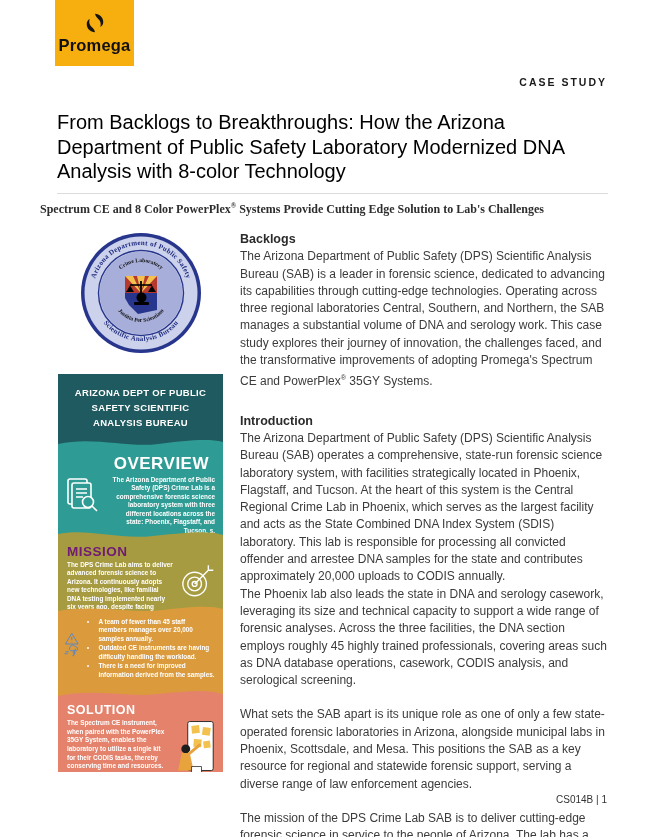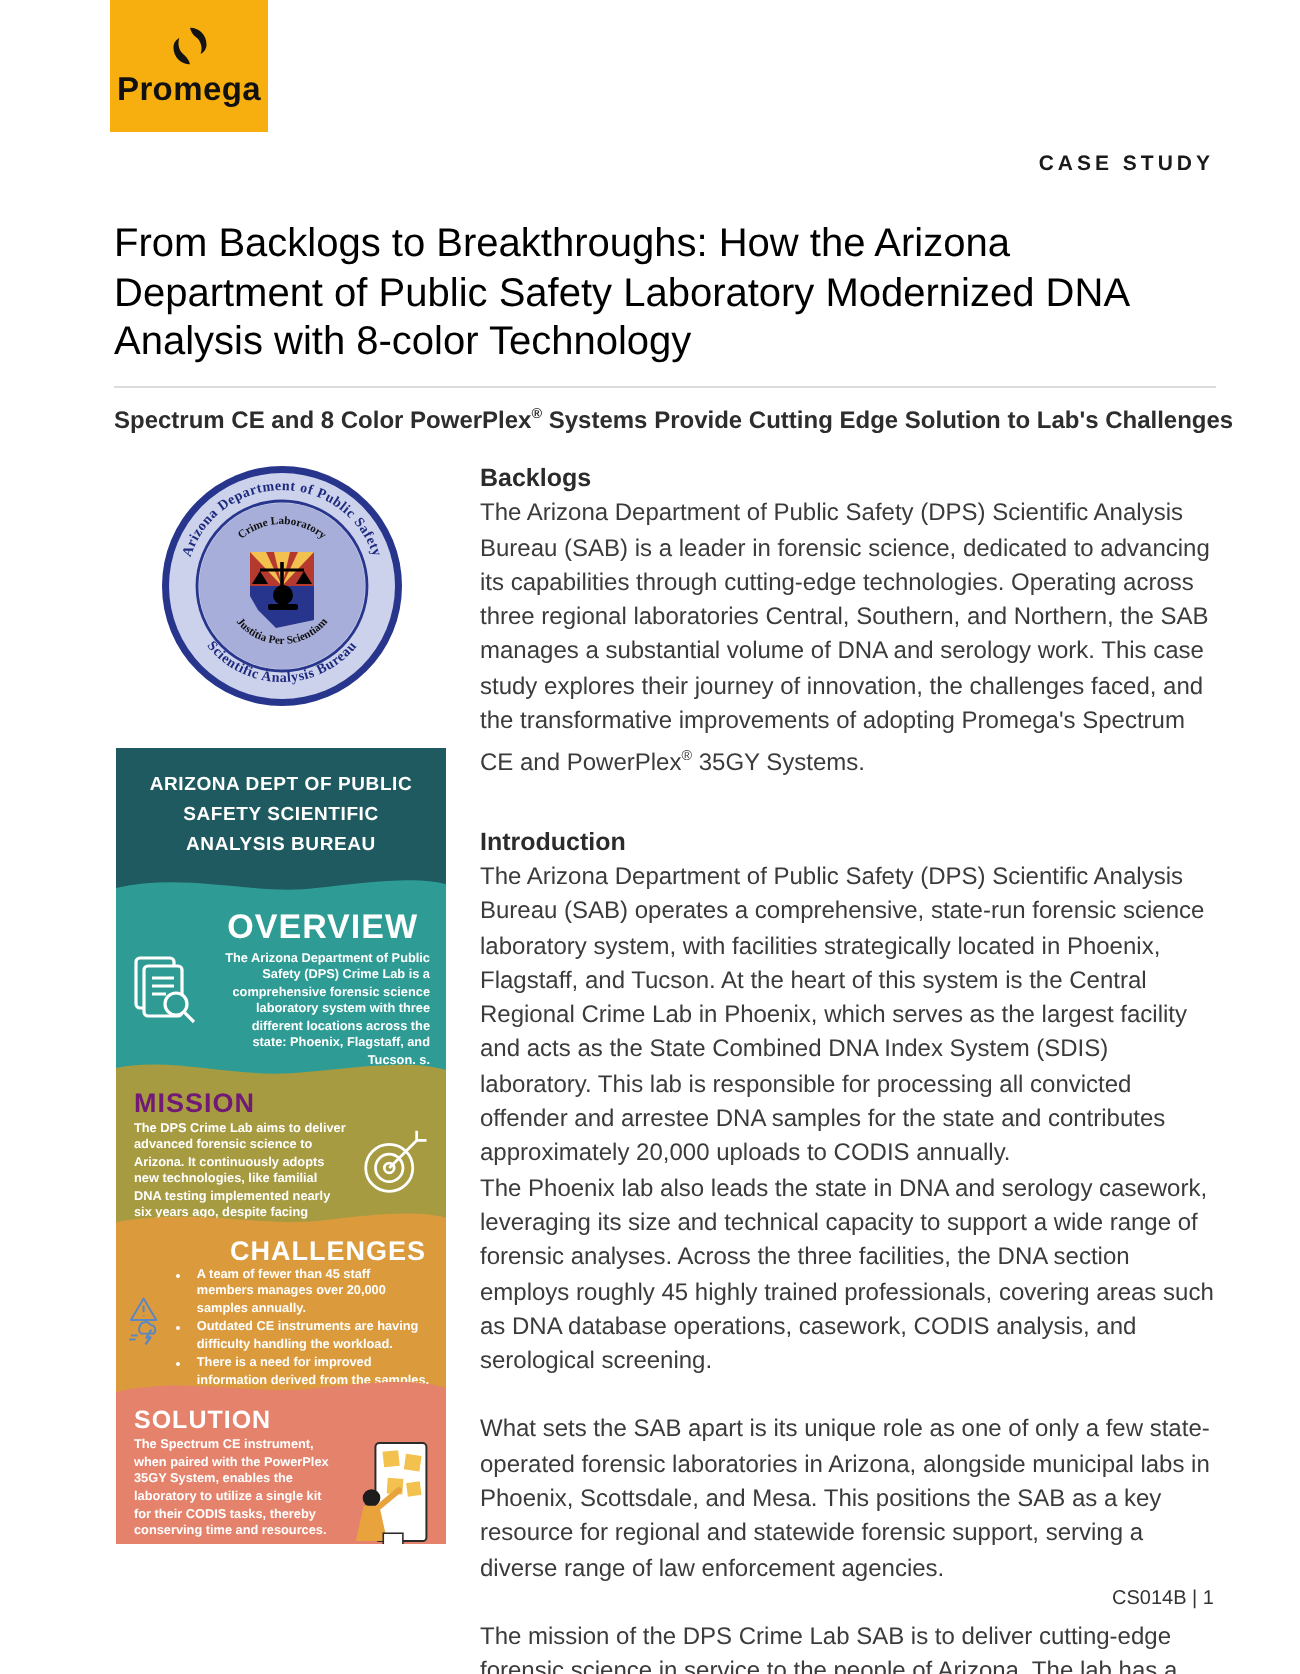--- a/index.html
+++ b/index.html
@@ -11,22 +11,22 @@
             background:var(--brand-yellow,#F7AE0F);display:flex;flex-direction:column;
             align-items:center;justify-content:center;gap:2px;}
   .logo-box .brand{font-weight:700;font-size:16.5px;color:#111;letter-spacing:.2px;}
   .case-study{position:absolute;top:36px;right:43px;font-weight:700;font-size:10.5px;
               letter-spacing:2px;color:#1a1a1a;margin-top:40px;}
 
   
   .title{position:absolute;left:57px;top:110px;width:552px;font-size:20px;
          line-height:24.5px;color:#000000;font-weight:400;}
   .divider{position:absolute;left:57px;top:193px;width:551px;border-top:1px solid #dcdcdc;}
-  .subtitle{position:absolute;left:57px;top:202px;width:560px;font-size:12px;
-            font-weight:700;color:#2d2d2d;white-space:nowrap;}
+  .subtitle{position:absolute;left:40px;top:202px;width:560px;font-size:12px;
+            font-weight:700;color:#2d2d2d;white-space:nowrap;font-family:Liberation Serif, serif;}
   sup.reg{font-size:60%;vertical-align:super;}
 
   
   .left-col{position:absolute;left:58px;top:230px;width:165px;}
   .right-col{position:absolute;left:240px;top:231px;width:368px;font-size:12px;
              line-height:17.3px;color:#3b3b3b;}
   .sec-heading{font-weight:700;font-size:12.5px;color:#2b2b2b;}
   .para{margin:0;}
   .para.spaced{margin-top:17px;}
   .intro-block{margin-top:22px;}
@@ -165,21 +165,20 @@
             <circle cx="19" cy="23" r="2.5"></circle>
             <path d="M19 23 L33 9 M33 9 L33 4 M33 9 L38 9"></path>
           </svg>
         </div>
         <svg class="wave" viewBox="0 0 165 13" preserveAspectRatio="none">
           <path d="M0 13 L0 9 C40 2 75 12 105 8 C130 5 152 3 165 7 L165 13 Z" style="fill:var(--ig-challenges-orange,#DB9B3C)"></path>
         </svg>
       </div>
 
       <div class="sec ig-challenges">
-        <h3>CHALLENGES</h3>
         <div class="row">
           <svg width="46" height="52" viewBox="0 0 46 52" fill="none" stroke="#5b87c2" stroke-width="2" stroke-linejoin="round">
             <path d="M16 4 L29 26 H3 Z"></path>
             <path d="M16 11 V18 M16 21.5 V22.5"></path>
             <path d="M12 33 a6 6 0 0 1 11 -2 a5 5 0 0 1 3 9 H14 a5 5 0 0 1 -2 -7 Z"></path>
             <path d="M24 36 L19 44 H23 L18 51" stroke-width="2.4"></path>
             <path d="M4 42 H9 M2 46 H7" stroke-linecap="round"></path>
           </svg>
           <ul>
             <li>A team of fewer than 45 staff members manages over 20,000 samples annually.</li>

